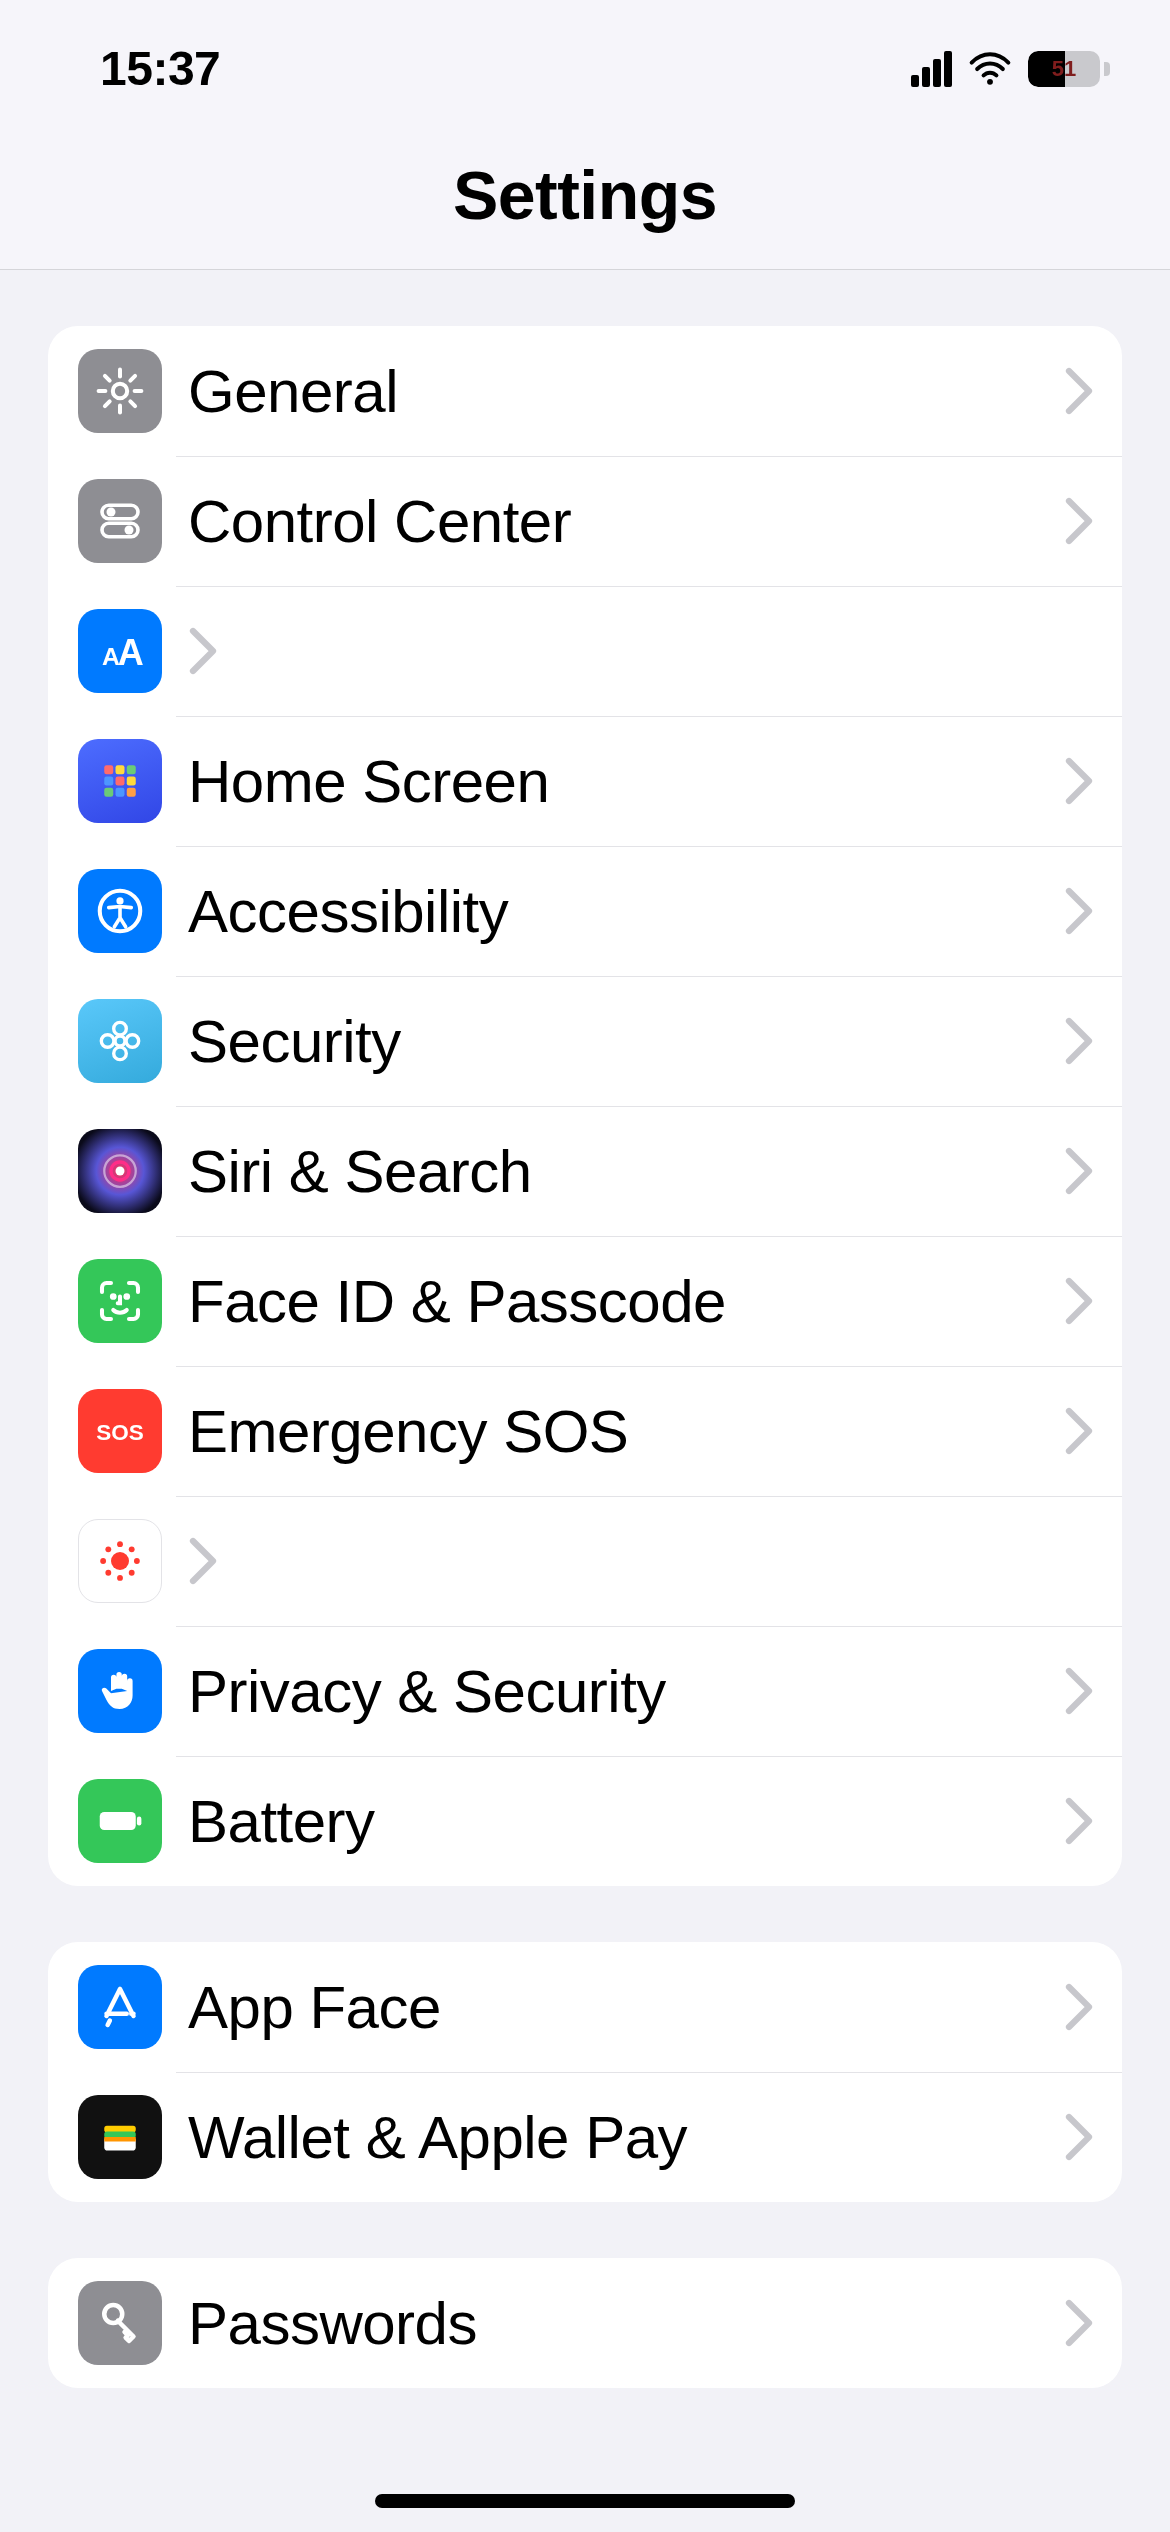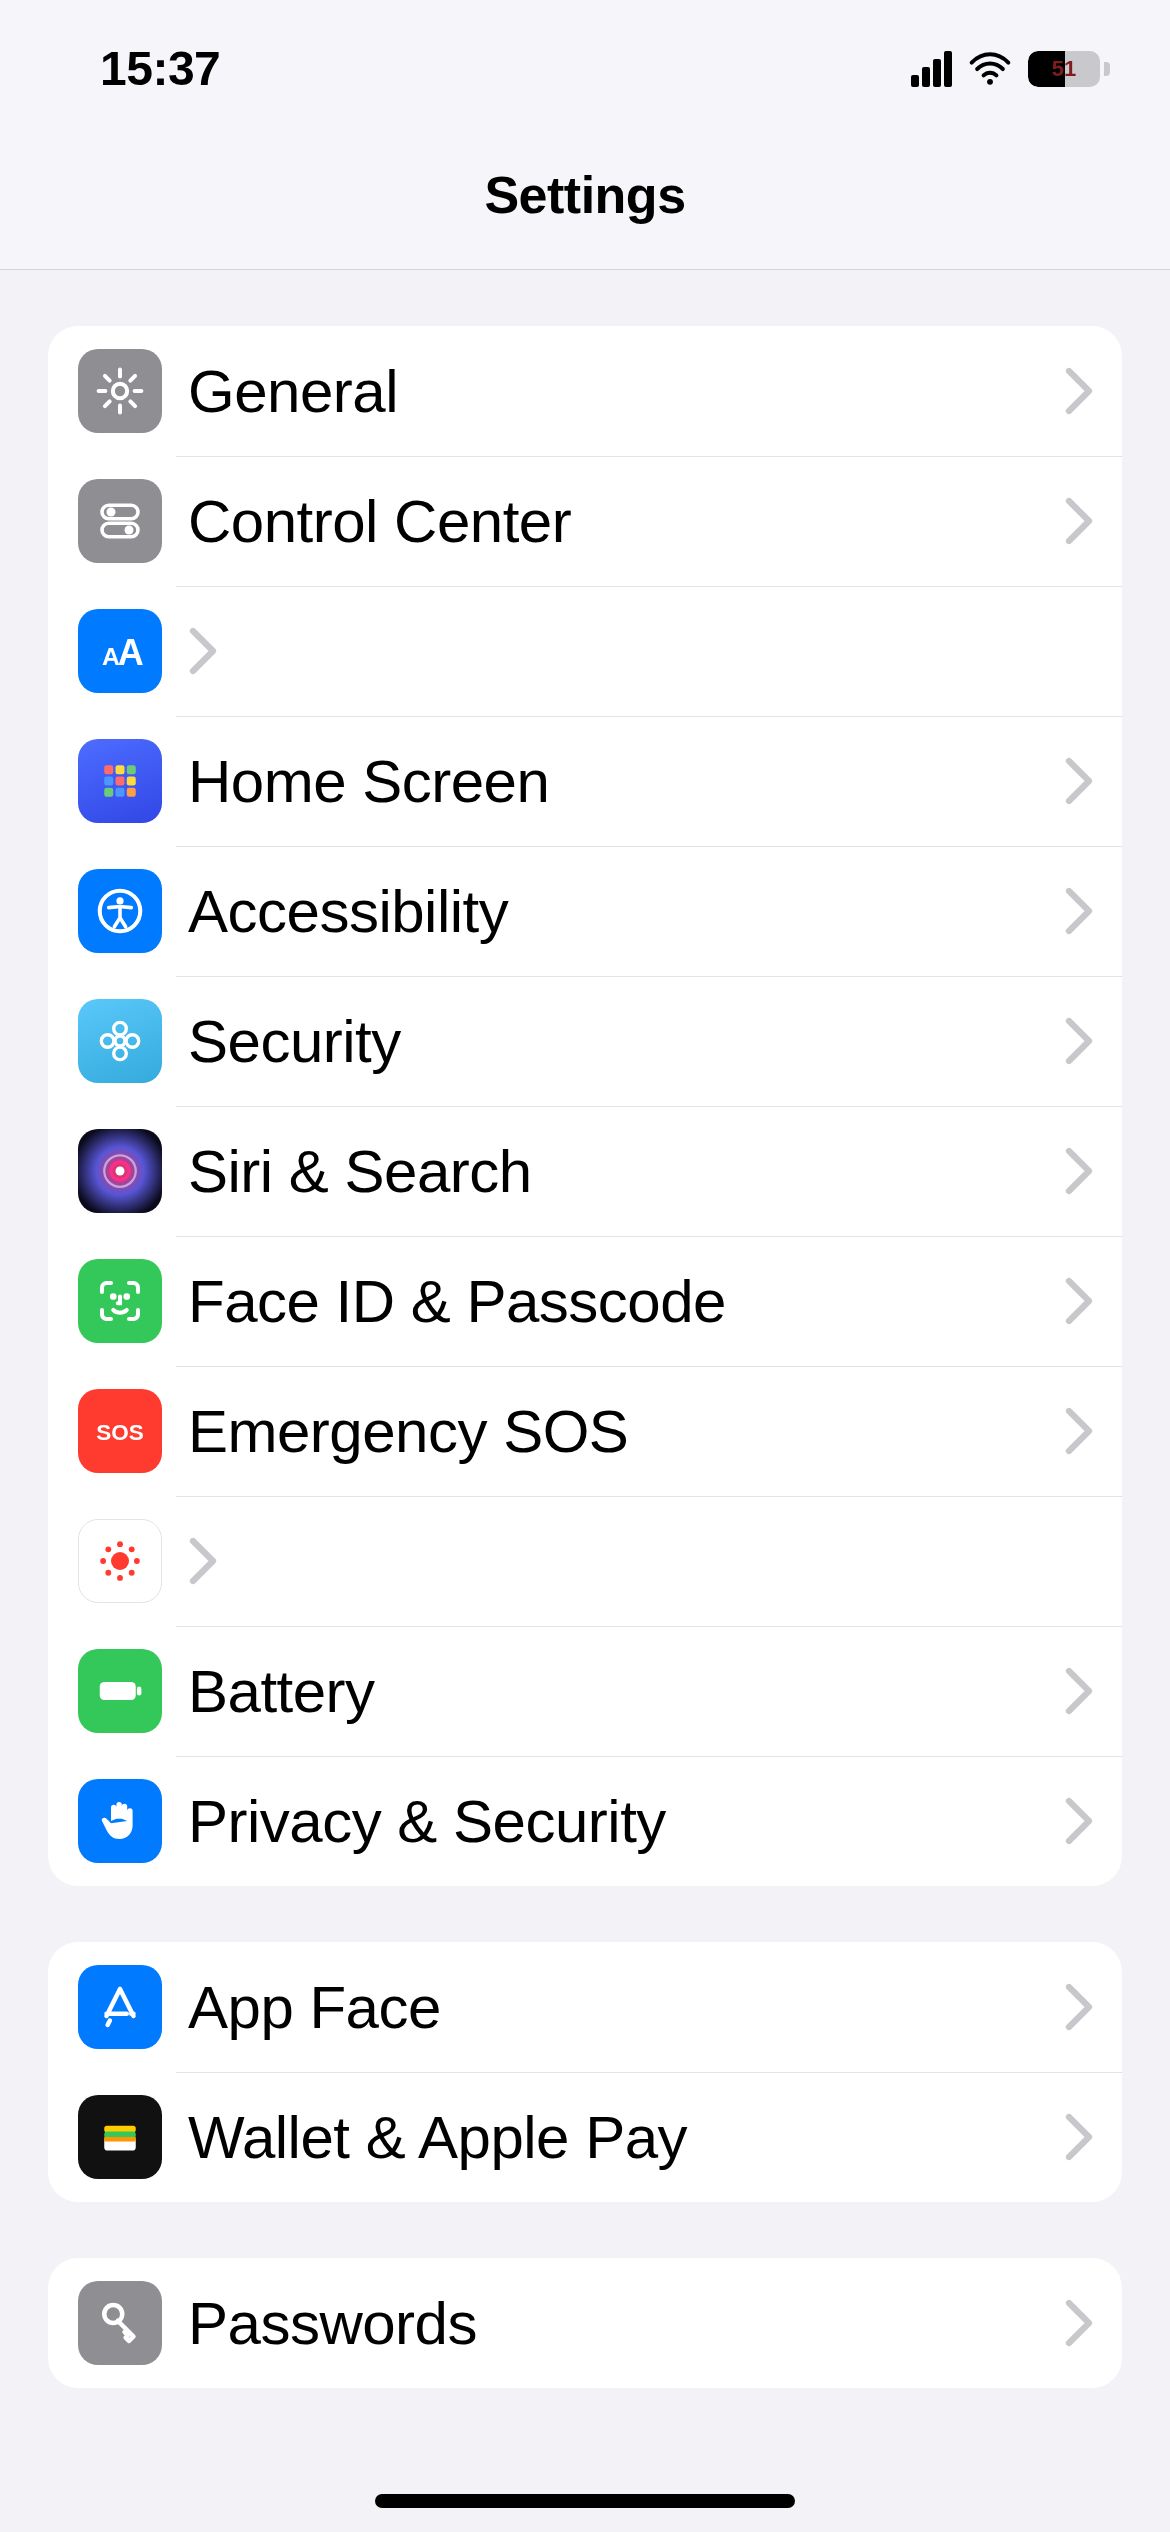--- a/index.html
+++ b/index.html
@@ -52,21 +52,21 @@
   }
   .battery-cap { width:6px; height:14px; background:#c9c9cd; border-radius:0 4px 4px 0; }
 
   
   .nav-bar {
     height: 150px;
     display:flex; align-items:center; justify-content:center;
     background: #f6f5fa;
     border-bottom: 1px solid #d5d5d9;
   }
-  .nav-title { font-size: 52px; font-weight: 700; letter-spacing: -0.5px; }
+  .nav-title { font-size: 68px; font-weight: 700; letter-spacing: -0.5px; }
 
   
   .content { padding: 0 48px; }
   .section {
     background:#fff;
     border-radius: 30px;
     margin-top: 56px;
     overflow:hidden;
   }
   .row {
@@ -319,41 +319,41 @@
           </svg>
       </div>
       <div class="chevron">
           <svg viewBox="0 0 12 20">
             <path d="M2 2l8 8-8 8" stroke="currentColor" stroke-width="2.5" fill="none" stroke-linecap="round" stroke-linejoin="round"></path>
           </svg>
         </div>
     </div>
 
     <div class="row">
-      <div class="icon-tile bg-green">
-        <svg viewBox="0 0 24 24">
-            <rect x="3" y="8" width="16" height="8" rx="2" fill="#fff"></rect>
-            <rect x="19.5" y="10" width="2" height="4" rx="1" fill="#fff"></rect>
-          </svg>
-      </div>
-      <div class="row-label">Battery</div>
-      <div class="chevron">
-          <svg viewBox="0 0 12 20">
-            <path d="M2 2l8 8-8 8" stroke="currentColor" stroke-width="2.5" fill="none" stroke-linecap="round" stroke-linejoin="round"></path>
-          </svg>
-        </div>
-    </div>
-
-    <div class="row">
       <div class="icon-tile bg-blue">
         <svg viewBox="0 0 24 24" fill="#fff">
             <path d="M8 12V6a1.2 1.2 0 012.4 0v5M10.4 11V4.8a1.2 1.2 0 012.4 0V11M12.8 11V5.5a1.2 1.2 0 012.4 0V12M15.2 12V7.5a1.2 1.2 0 012.4 0V14c0 3-2 6-5.8 6-3 0-4.5-1.5-5.8-4l-2-4c-.5-1 .8-2 1.8-1.2L8 13" stroke="#fff" stroke-width="0"></path>
           </svg>
       </div>
       <div class="row-label">Privacy &amp; Security</div>
+      <div class="chevron">
+          <svg viewBox="0 0 12 20">
+            <path d="M2 2l8 8-8 8" stroke="currentColor" stroke-width="2.5" fill="none" stroke-linecap="round" stroke-linejoin="round"></path>
+          </svg>
+        </div>
+    </div>
+
+    <div class="row">
+      <div class="icon-tile bg-green">
+        <svg viewBox="0 0 24 24">
+            <rect x="3" y="8" width="16" height="8" rx="2" fill="#fff"></rect>
+            <rect x="19.5" y="10" width="2" height="4" rx="1" fill="#fff"></rect>
+          </svg>
+      </div>
+      <div class="row-label">Battery</div>
       <div class="chevron">
           <svg viewBox="0 0 12 20">
             <path d="M2 2l8 8-8 8" stroke="currentColor" stroke-width="2.5" fill="none" stroke-linecap="round" stroke-linejoin="round"></path>
           </svg>
         </div>
     </div>
 
   </div>
 
   <div class="section">

